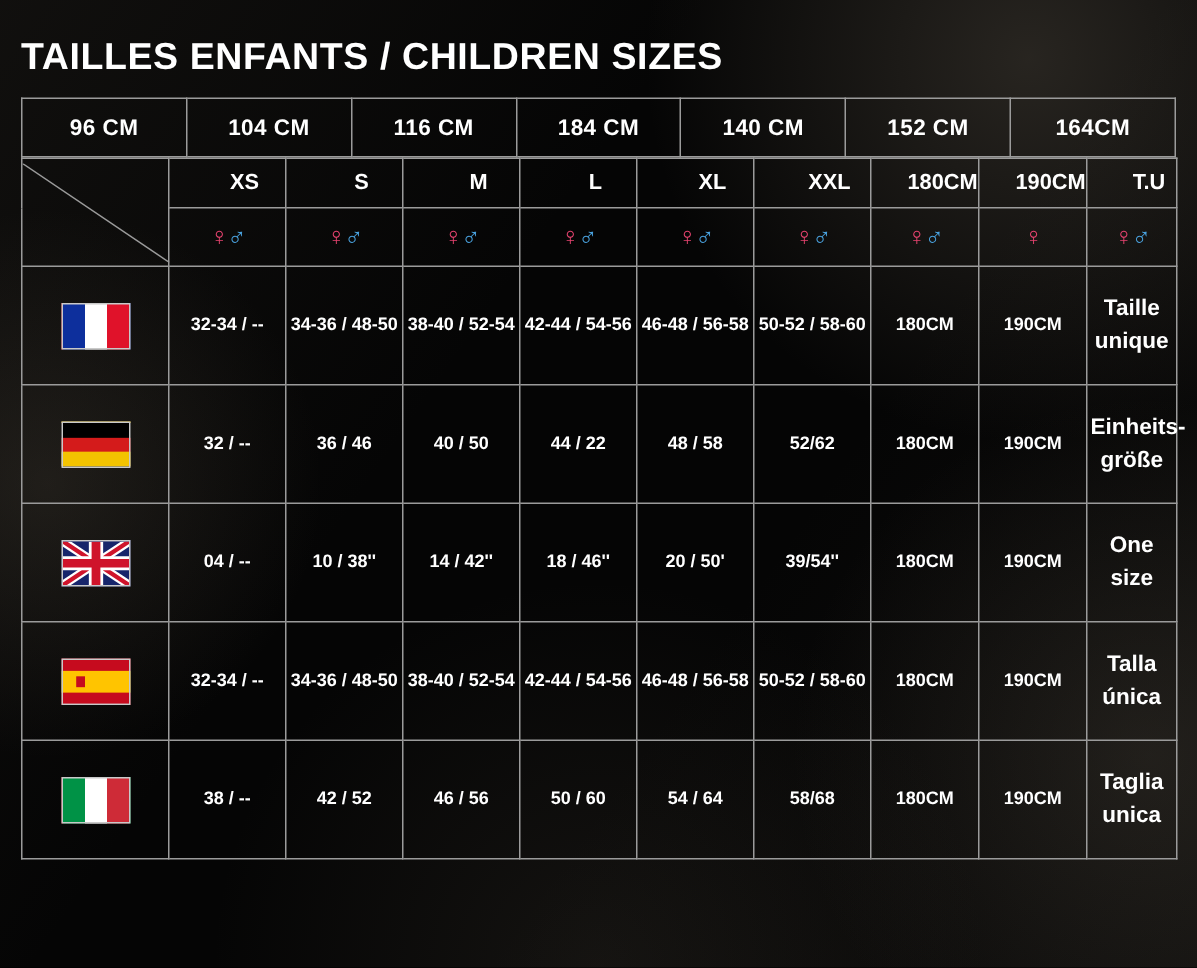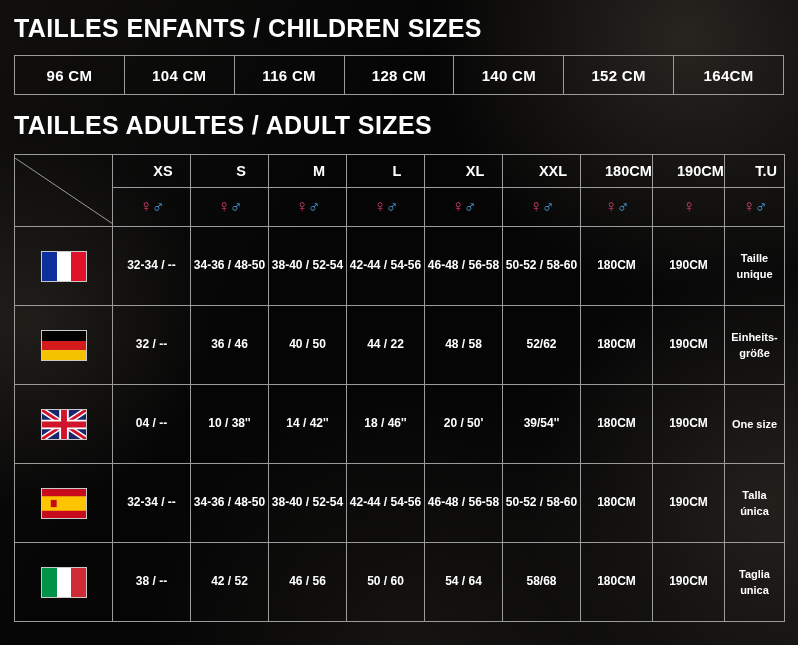--- a/index.html
+++ b/index.html
@@ -36,21 +36,21 @@
   }
 
   h1.section-title {
     font-size: 25px;
     font-weight: bold;
     letter-spacing: 0.4px;
     margin: 0;
     padding: 0;
     color: #ffffff;
   }
-  #children-title-wrap { padding: 14px 0 12px 14px; }
+  #children-title-wrap { padding: 24px 0 12px 14px; }
   #adult-title-wrap { padding: 16px 0 14px 14px; }
 
   table {
     border-collapse: collapse;
     table-layout: fixed;
     border-radius: 23px;
   }
 
   
   .children-table {
@@ -117,21 +117,21 @@
   .gender-mark .f { color: #e6436f; }
   .gender-mark .m { color: #4aa3e0; }
 
   .data-cell {
     font-size: 12px;
     height: 70px;
     line-height: 1.45;
     padding: 4px 2px;
   }
   .tu-cell {
-    font-size: 11px;
+    font-size: 15px;
     line-height: 1.5;
   }
   .flag-cell {
     width: 98px;
     height: 70px;
     padding: 0;
   }
   .flag {
     width: 46px;
     height: 31px;
@@ -165,31 +165,28 @@
   <div id="children-title-wrap">
     <h1 class="section-title">TAILLES ENFANTS / CHILDREN SIZES</h1>
   </div>
 
   <table class="children-table">
     <tbody>
       <tr class="cm-row">
         <td>96 CM</td>
         <td>104 CM</td>
         <td>116 CM</td>
-        <td>128 CM</td>
+        <td>184 CM</td>
         <td>140 CM</td>
         <td>152 CM</td>
         <td>164CM</td>
       </tr>
     </tbody>
   </table>
 
-  <div id="adult-title-wrap">
-    <h1 class="section-title">TAILLES ADULTES / ADULT SIZES</h1>
-  </div>
 
   <table class="adult-table">
     <colgroup>
       <col style="width:98px">
       <col style="width:78px">
       <col style="width:78px">
       <col style="width:78px">
       <col style="width:78px">
       <col style="width:78px">
       <col style="width:78px">

